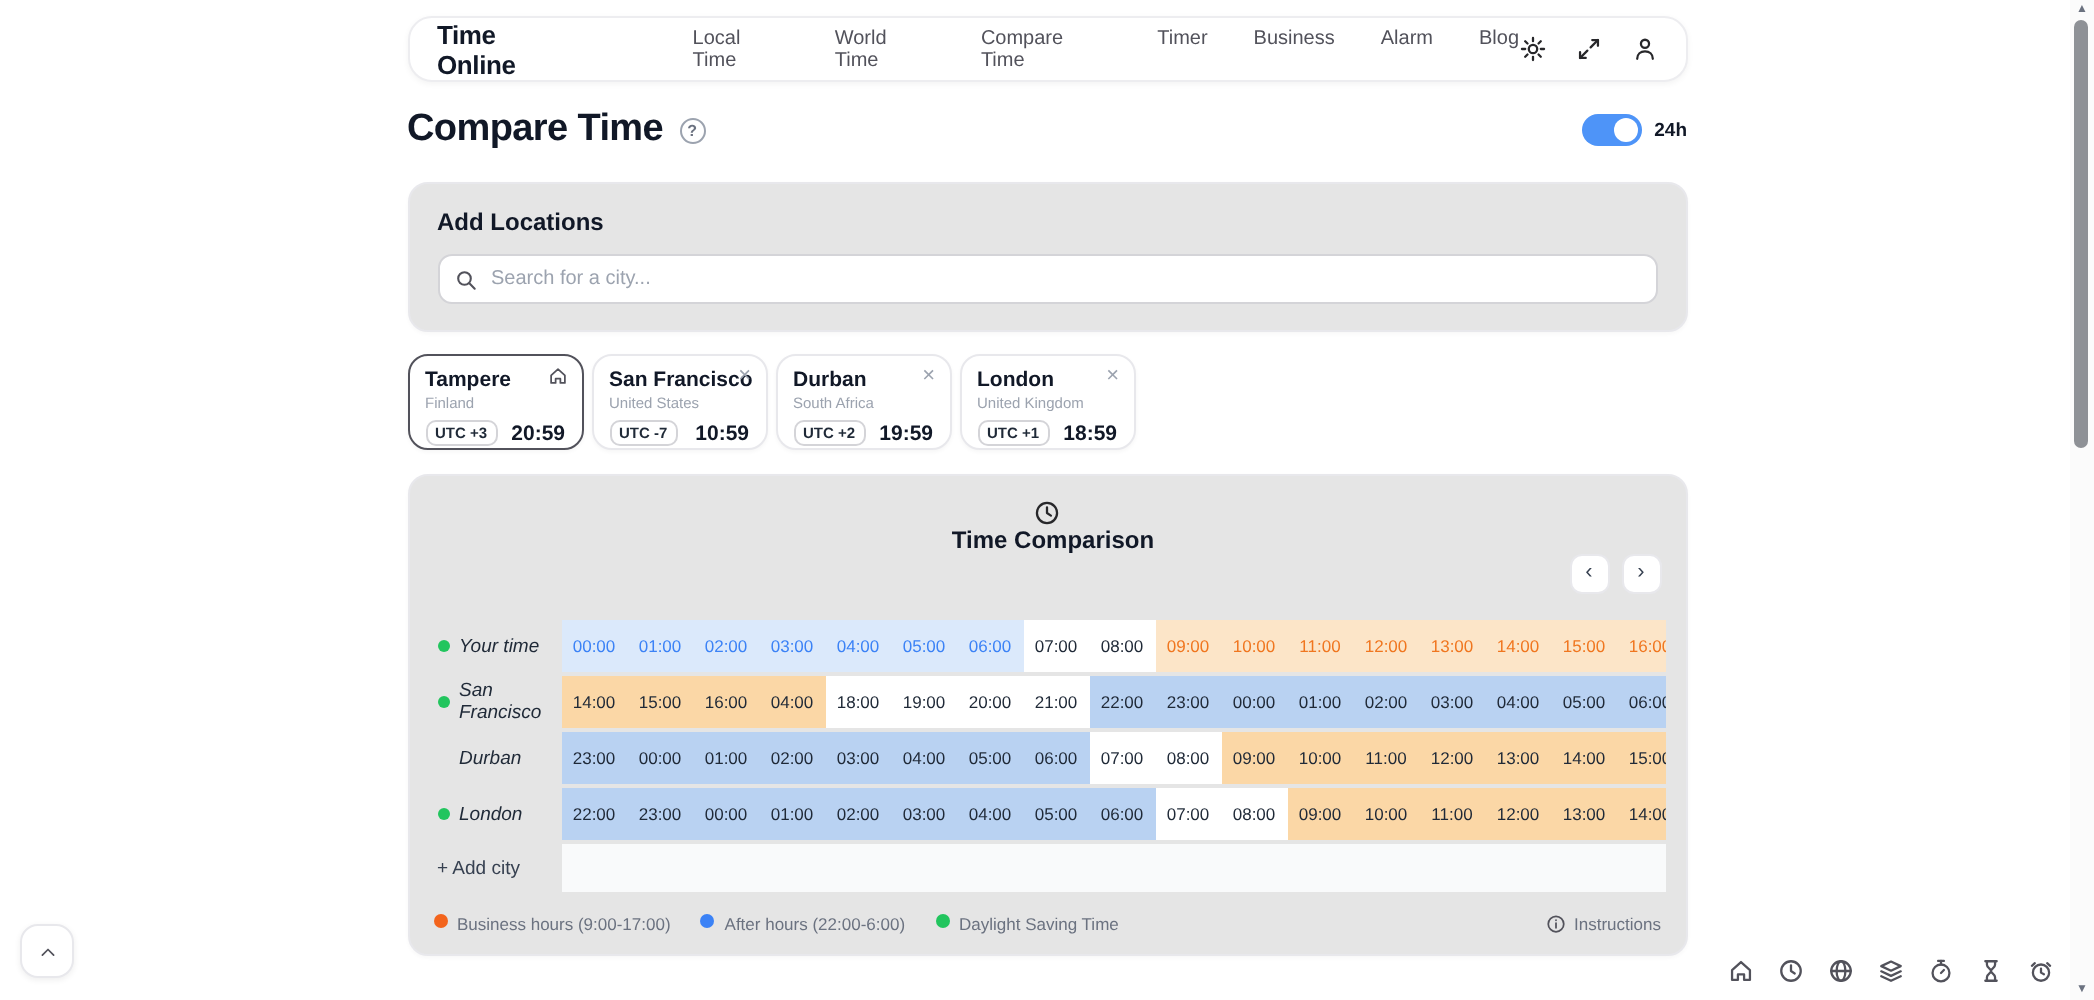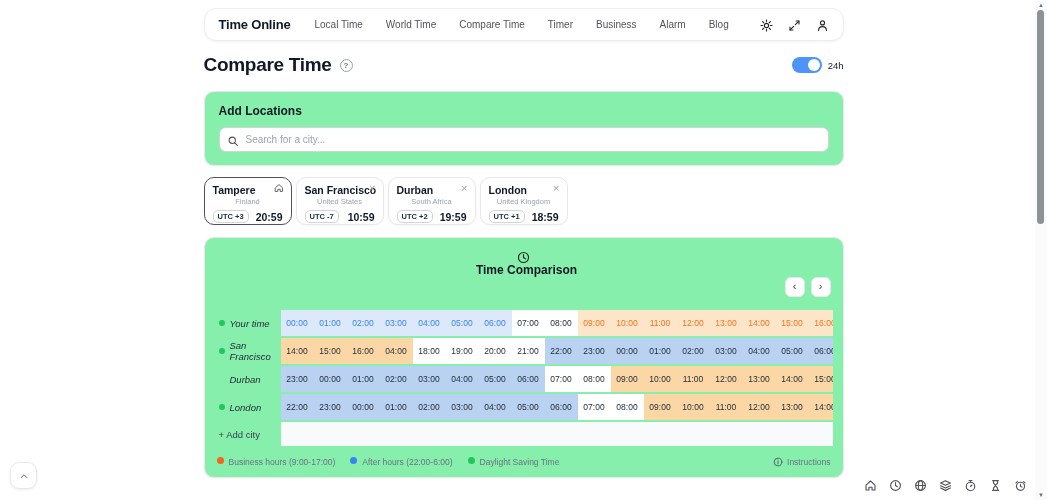--- a/index.html
+++ b/index.html
@@ -5,55 +5,55 @@
   * { box-sizing: border-box; margin: 0; padding: 0; }
   html,body { width:1047px; height:500px; overflow:hidden; background:#fff;
     font-family:"Liberation Sans", sans-serif; color:#111827; }
 
   .page { width:640px; margin:0 auto; position:relative; }
 
   
   .navbar { margin-top:8px; height:33px; border:1px solid #ededf0; border-radius:12px;
     background:#fff; box-shadow:0 1px 3px rgba(0,0,0,.05); display:flex; align-items:center; padding:0 14px; }
   .brand { font-size:13px; font-weight:800; letter-spacing:-.2px; }
-  .nav-links { display:flex; gap:23px; margin-left:24px; }
+  .nav-links { display:flex; gap:23px; margin-left:56px; }
   .nav-link { font-size:10px; color:#52525b; text-decoration:none; cursor:pointer; }
   .nav-icons { margin-left:auto; display:flex; gap:15px; align-items:center; }
   .nav-icons .ic { width:13px; height:13px; display:block; cursor:pointer; }
   svg.stroke { fill:none; stroke:#27272a; stroke-width:1.4; stroke-linecap:round; stroke-linejoin:round; }
   svg.stroke.gray { stroke:#52525b; }
 
   
   .page-head { margin-top:13px; display:flex; align-items:center; }
   .page-title { font-size:19px; font-weight:800; letter-spacing:-.3px; }
   .help-badge { width:13px; height:13px; border:1px solid #9ca3af; border-radius:50%; color:#6b7280;
     font-size:8px; display:flex; align-items:center; justify-content:center; margin-left:8px; font-weight:700; }
-  .head-right { margin-left:auto; display:flex; align-items:center; gap:6px; }
+  .head-right { margin-left:auto; display:flex; align-items:center; gap:6px;font-weight:bold; }
   .toggle { width:30px; height:16px; border-radius:9px; background:#4e94f8; position:relative; cursor:pointer; }
   .toggle .knob { position:absolute; right:2px; top:2px; width:12px; height:12px; border-radius:50%; background:#fff; }
   .toggle-label { font-size:9.5px; color:#111827; }
 
   
-  .card { border:1px solid #e8e8ec; border-radius:10px; background:#86efac; box-shadow:0 1px 2px rgba(0,0,0,.03); }
+  .card { border:1px solid #e8e8ec; border-radius:10px; background:#e5e5e5; box-shadow:0 1px 2px rgba(0,0,0,.03); }
 
   .add-loc { margin-top:15px; padding:12px 14px 13px; }
   .card-title { font-size:12px; font-weight:700; }
   .search-wrap { margin-top:9px; position:relative; }
   .search-input { width:100%; height:25px; border:1px solid #d4d4d8; border-radius:7px; padding:0 8px 0 26px;
     font-size:10px; font-family:inherit; color:#111827; outline:none; }
   .search-input::placeholder { color:#9ca3af; }
   .search-icon { position:absolute; left:8px; top:6px; width:12px; height:12px; }
 
   
   .city-cards { margin-top:11px; display:flex; gap:4px; }
   .city-card { width:88px; height:48px; border:1px solid #e8e8ec; border-radius:10px; background:#fff;
     box-shadow:0 1px 2px rgba(0,0,0,.04); padding:6px 8px 5px; position:relative; }
   .city-card.home { border:1.5px solid #52525b; }
   .city-name { font-size:10.5px; font-weight:700; white-space:nowrap; }
-  .city-country { font-size:7.5px; color:#9ca3af; margin-top:1px; white-space:nowrap;text-align:center; }
+  .city-country { font-size:7.5px; color:#9ca3af; margin-top:1px; white-space:nowrap; }
   .city-foot { display:flex; align-items:center; margin-top:4px; }
   .utc-badge { font-size:7.5px; font-weight:700; border:1px solid #d4d4d8; border-radius:5px; padding:1px 4px; color:#1f2937; }
   .city-time { margin-left:auto; font-size:10.5px; font-weight:700; }
   .card-corner { position:absolute; top:5px; right:7px; line-height:1; }
   .close-x { font-size:11px; color:#9ca3af; cursor:pointer; }
   .home-ic { width:10px; height:10px; display:block; }
 
   
   .compare-card { margin-top:12px; padding:12px 10px 10px; }
   .cmp-head { display:flex; align-items:center; padding:0 2px;flex-direction:column; }

